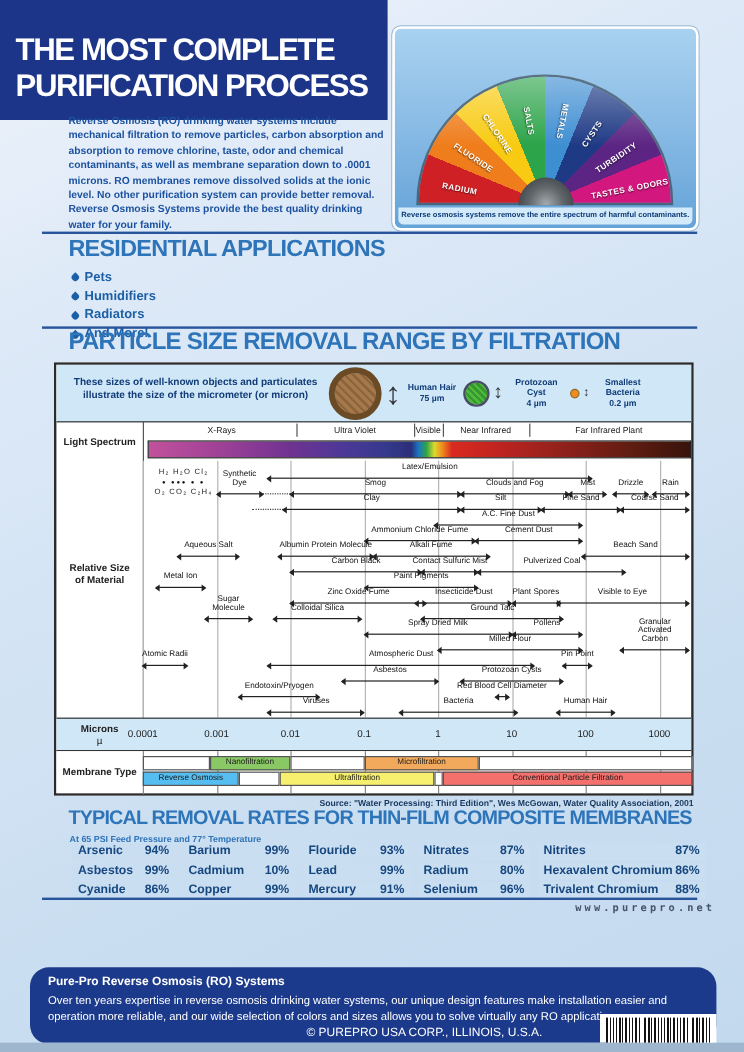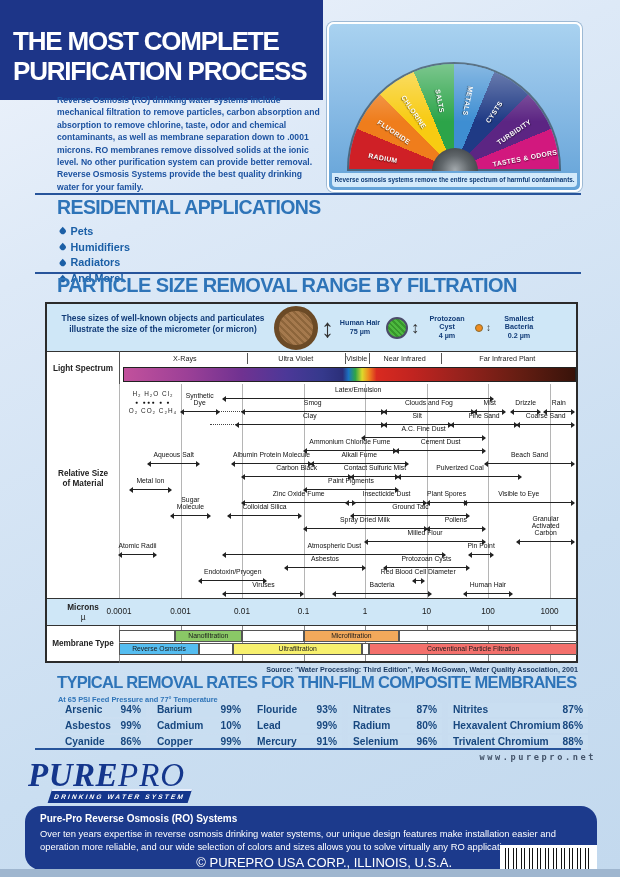--- a/index.html
+++ b/index.html
@@ -97,21 +97,21 @@
   .logo-text{font-family:"Liberation Serif",serif;font-style:italic;color:#14368c;font-size:33px;line-height:34px;white-space:nowrap;}
   .logo-text .pure{font-weight:bold;letter-spacing:.5px;}
   .logo-text .pro{font-weight:normal;letter-spacing:1px;}
   .logo-bar{margin-left:22px;margin-top:-3px;width:132px;background:#14368c;color:#fff;font-size:6.6px;font-weight:bold;
     letter-spacing:2.1px;text-align:center;padding:2px 4px 2.5px;transform:skewX(-18deg);border-top:2px solid #e8eefb;white-space:nowrap;}
 
   
   .footer{position:absolute;left:25px;top:806px;width:572px;height:64px;background:#1c3a8c;border-radius:16px;color:#fff;}
   .f-title{position:absolute;left:15px;top:7px;font-size:10px;font-weight:bold;}
   .f-body{position:absolute;left:15px;top:21px;width:547px;font-size:9.4px;line-height:13px;}
-  .f-copy{position:absolute;right:145px;top:49px;font-size:13px;padding-left:20px;}
+  .f-copy{position:absolute;right:145px;top:49px;font-size:10px;padding-left:20px;}
   .barcode{position:absolute;left:500px;top:845px;width:97px;height:32px;background:#fff;padding:3px 5px;box-sizing:border-box;}
   .bars{width:100%;height:100%;background:repeating-linear-gradient(90deg,#111 0 1.5px,#fff 1.5px 3.2px,#111 3.2px 4.4px,#fff 4.4px 5.6px,#111 5.6px 6.4px,#fff 6.4px 8px);}
 </style>
 </head>
 <body>
 
 <div class="page">
 
   <div class="title-box">
     <div class="t1">THE MOST COMPLETE</div>
@@ -519,26 +519,20 @@
           <span>Trivalent Chromium</span>
           <span>88%</span>
         </div>
       </div>
     </div>
 
   <div class="rule" style="top:748px"></div>
 
   <div class="website">www.purepro.net</div>
 
-  <div class="logo">
-    <div class="logo-text">
-      <span class="pure">PURE</span><span class="pro">PRO</span>
-    </div>
-    <div class="logo-bar">DRINKING WATER SYSTEM</div>
-  </div>
 
   <div class="footer">
     <div class="f-title">Pure-Pro Reverse Osmosis (RO) Systems</div>
     <div class="f-body">Over ten years expertise in reverse osmosis drinking water systems, our unique design features make installation easier and operation more reliable, and our wide  selection of colors and sizes allows you to solve virtually any RO application.</div>
     <div class="f-copy">© PUREPRO USA CORP., ILLINOIS, U.S.A.</div>
   </div>
   <div class="barcode">
     <div class="bars"></div>
   </div>
 

